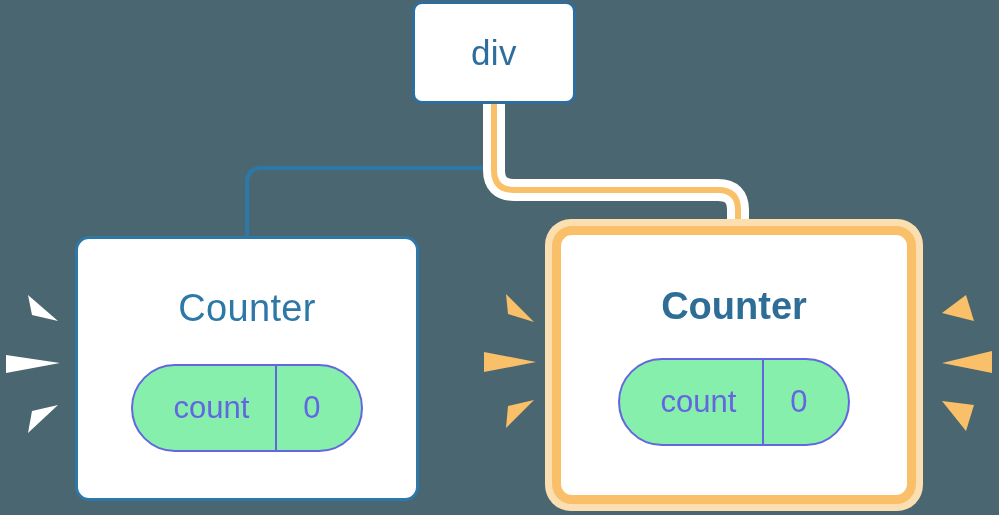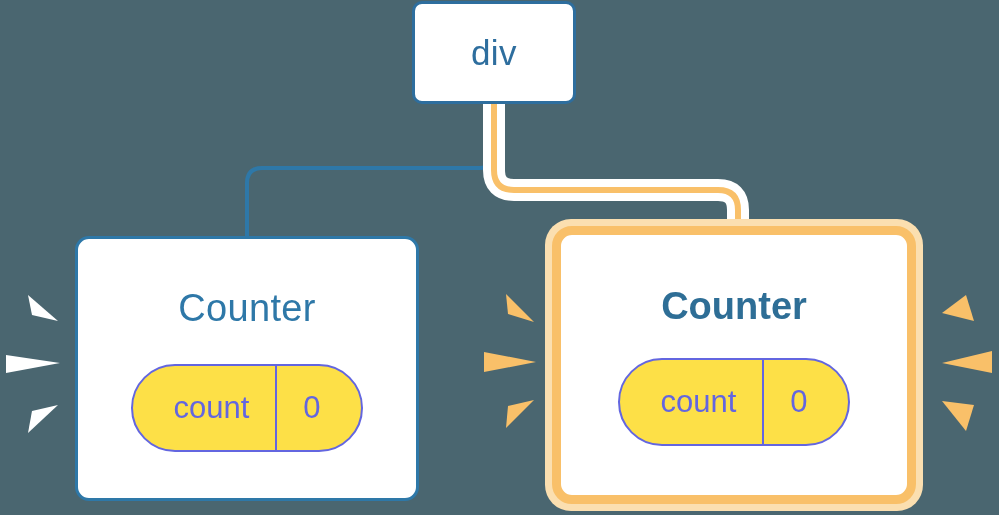--- a/index.html
+++ b/index.html
@@ -105,21 +105,21 @@
     letter-spacing: 0px;
   }
 
   
   .pill {
     display: flex;
     align-items: stretch;
     border: 2px solid #6366e0;
     border-radius: 999px;
     height: 84px;
-    background: #fde047;
+    background: #86efac;
     overflow: hidden;
     justify-content: center;
   }
   .pill-left {
     display: flex;
     align-items: center;
     justify-content: center;
     padding: 0 26px 0 40px;
     font-size: 31px;
     color: #6366e0;

